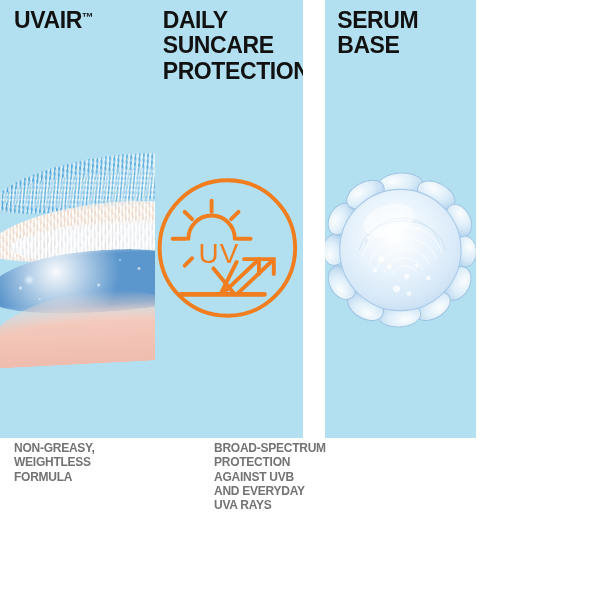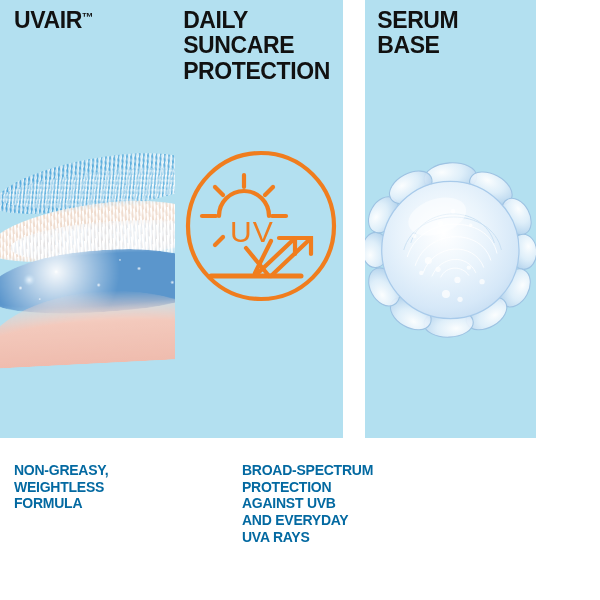--- a/index.html
+++ b/index.html
@@ -20,21 +20,21 @@
     width: 600px;
     height: 600px;
     background: #ffffff;
   }
 
   
   .panels {
     position: absolute;
     left: 0;
     top: 0;
-    width: 536px;
+    width: 476px;
     height: 438px;
     display: flex;
   }
   .panel {
     position: relative;
     height: 438px;
     background: #b3e0f0;
     overflow: hidden;
   }
   .panel-1 { width: 199px; }
@@ -199,21 +199,21 @@
     height: 72px;
     border-radius: 50% 50% 0 0 / 90% 90% 0 0;
     background: linear-gradient(180deg, #f9dfd6 0%, #f3c9bc 45%, #efbcae 100%);
     transform: rotate(-3deg);
     -webkit-mask-image: radial-gradient(ellipse 105% 100% at 50% 100%, #000 60%, transparent 100%);
             mask-image: radial-gradient(ellipse 105% 100% at 50% 100%, #000 60%, transparent 100%);
   }
 
   
   .art-uv {
-    top: 146px;
+    top: 168px;
     display: flex;
     justify-content: flex-end;
   }
 
   
   .art-serum {
     top: 150px;
     display: flex;
     justify-content: center;
   }
@@ -222,31 +222,31 @@
   .captions {
     position: absolute;
     left: 0;
     top: 438px;
     width: 600px;
     height: 162px;
     background: #ffffff;
   }
   .caption {
     position: absolute;
-    top: 24px;
-    font-size: 14px;
+    top: 3px;
+    font-size: 12px;
     line-height: 1.19;
     font-weight: 800;
     letter-spacing: -0.25px;
-    color: #0369a1;
+    color: #737373;
     text-transform: uppercase;
     white-space: pre-line;
   }
   .caption-1 { left: 14px;  width: 185px; }
-  .caption-2 { left: 214px; width: 190px; margin-left: 28px; }
+  .caption-2 { left: 214px; width: 190px; }
   .caption-3 { left: 412px; width: 188px; }
 </style>
 </head>
 <body>
 
 <div class="board">
 
   <div class="panels">
 
     <div class="panel panel-1">

